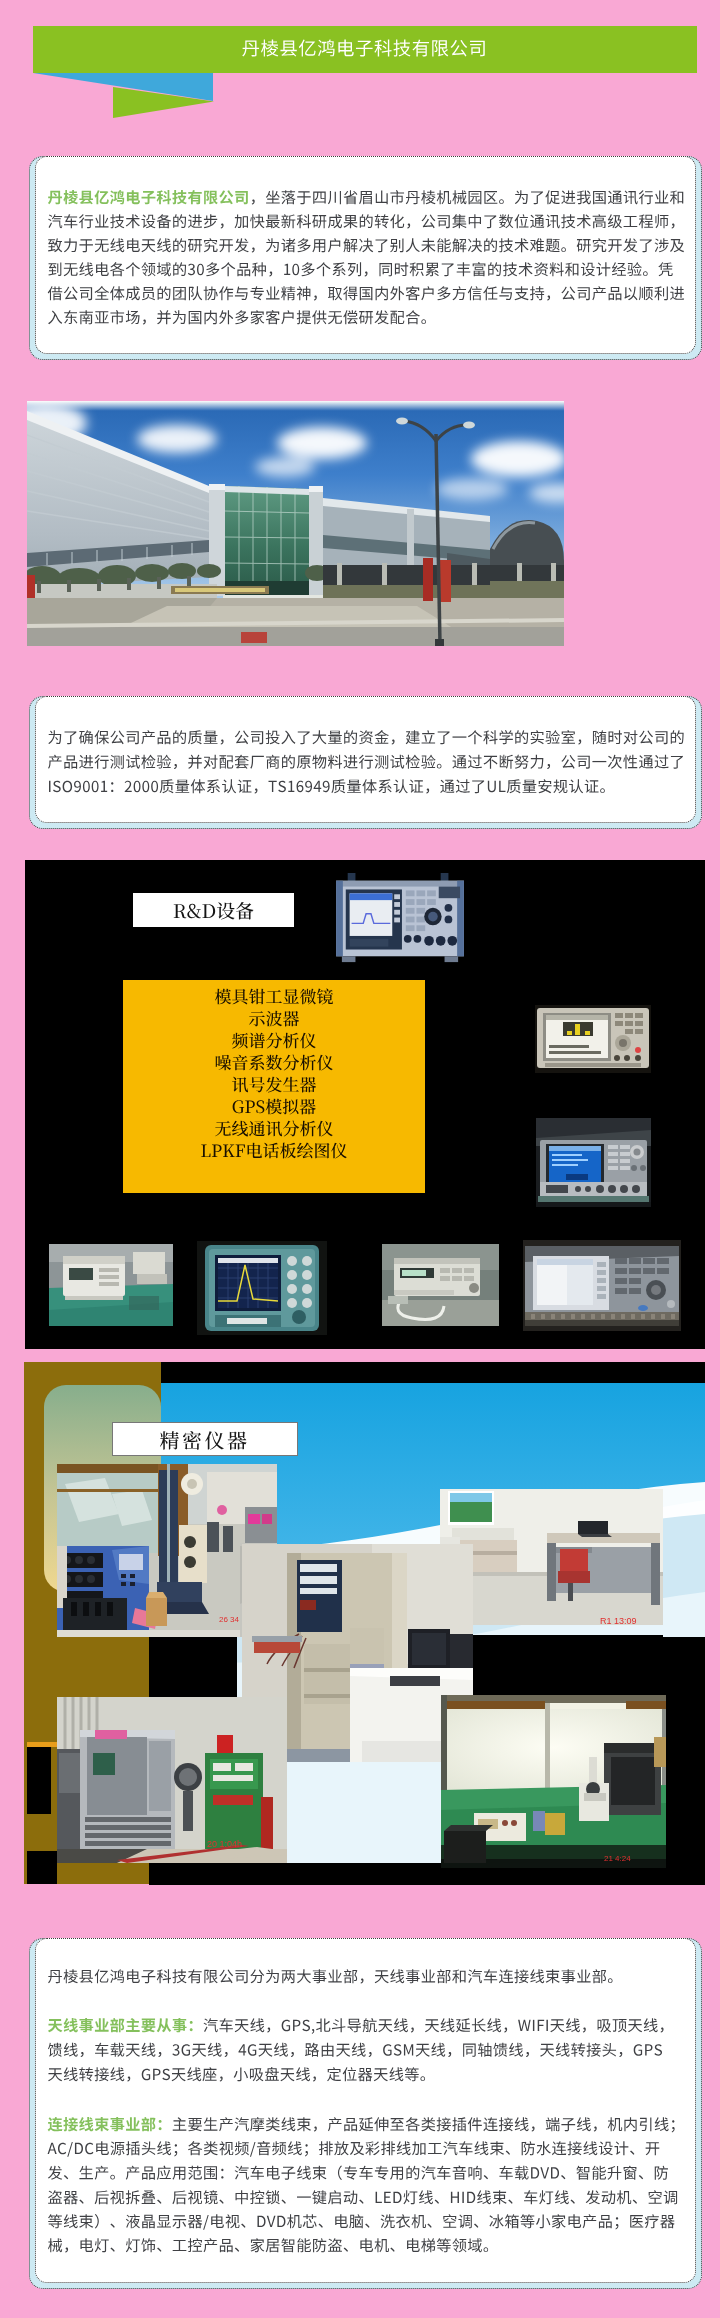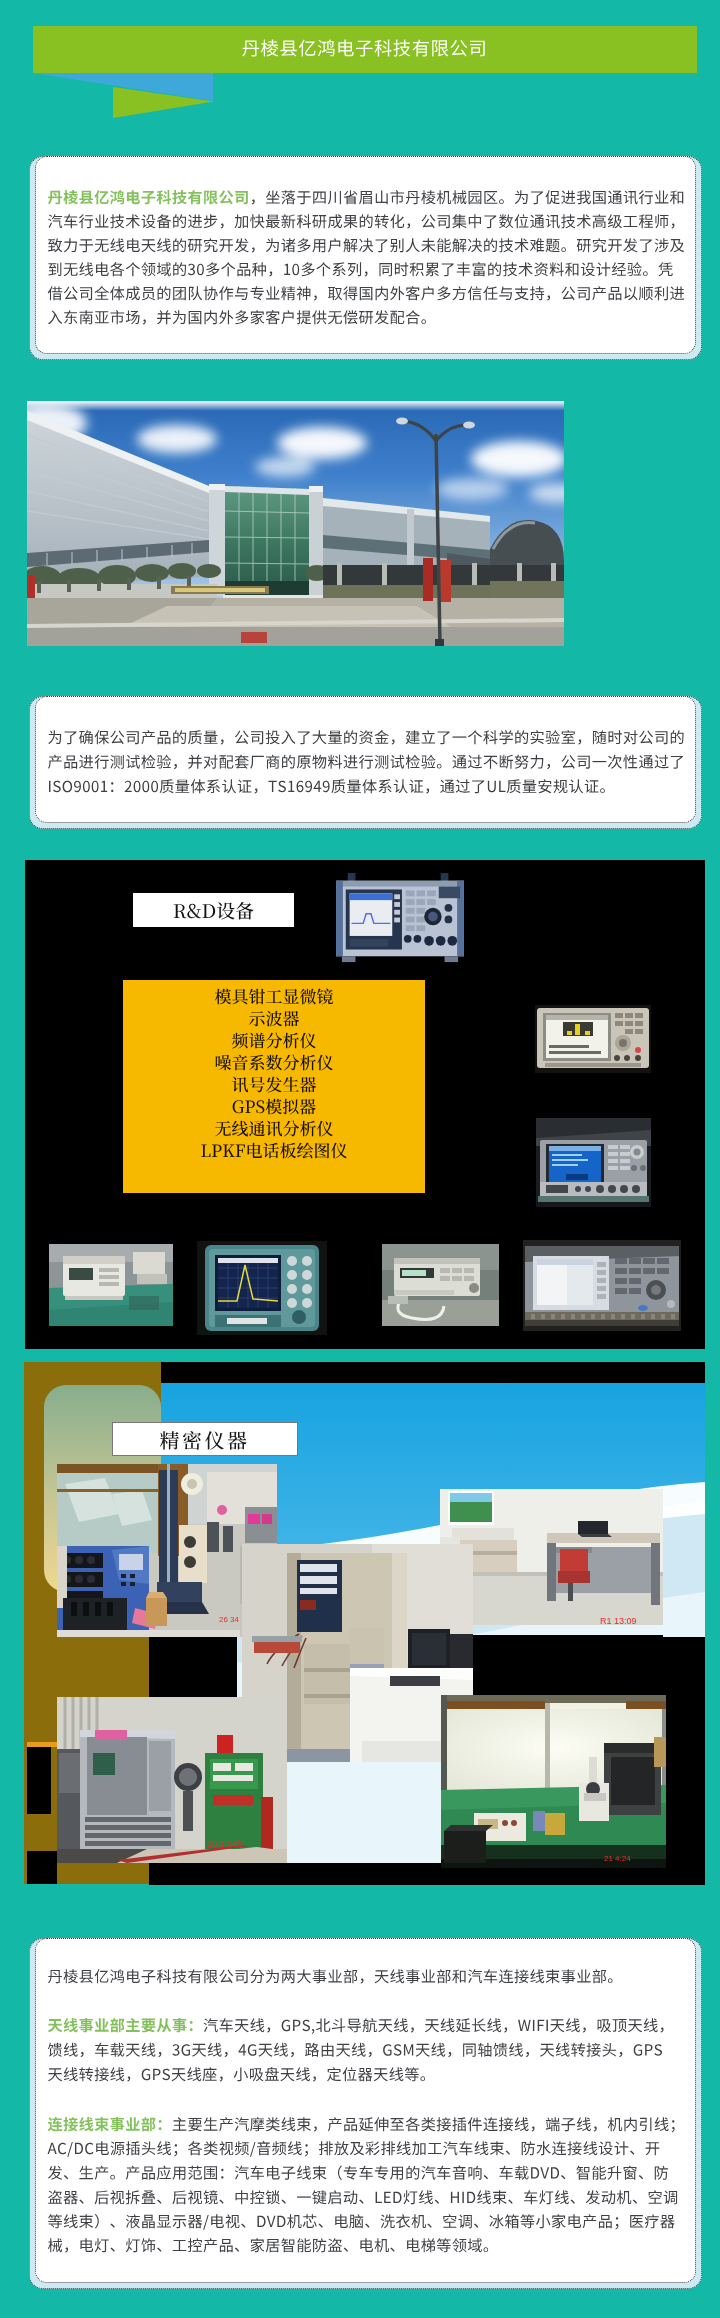--- a/index.html
+++ b/index.html
@@ -1,14 +1,14 @@
 <!DOCTYPE html>
 <html><head><meta charset="utf-8"><style>
 html,body{margin:0;padding:0;background:#fff}
-#pg{position:relative;width:720px;height:2318px;overflow:hidden;background:#14b8a6;font-family:"Liberation Sans",sans-serif}
+#pg{position:relative;width:720px;height:2318px;overflow:hidden;background:#f9a8d4;font-family:"Liberation Sans",sans-serif}
 .abs{position:absolute}
 </style></head><body>
 <div id="pg">
 
 <svg class="abs" style="left:0;top:0" width="720" height="130" viewBox="0 0 720 130">
 <rect x="33" y="26" width="664" height="47" fill="#8ac122"></rect>
 <polygon points="33,73 213,73 213,101" fill="#3fa8db"></polygon>
 <polygon points="113,87 214,101.5 113,118" fill="#8ac122"></polygon>
 </svg>
 

